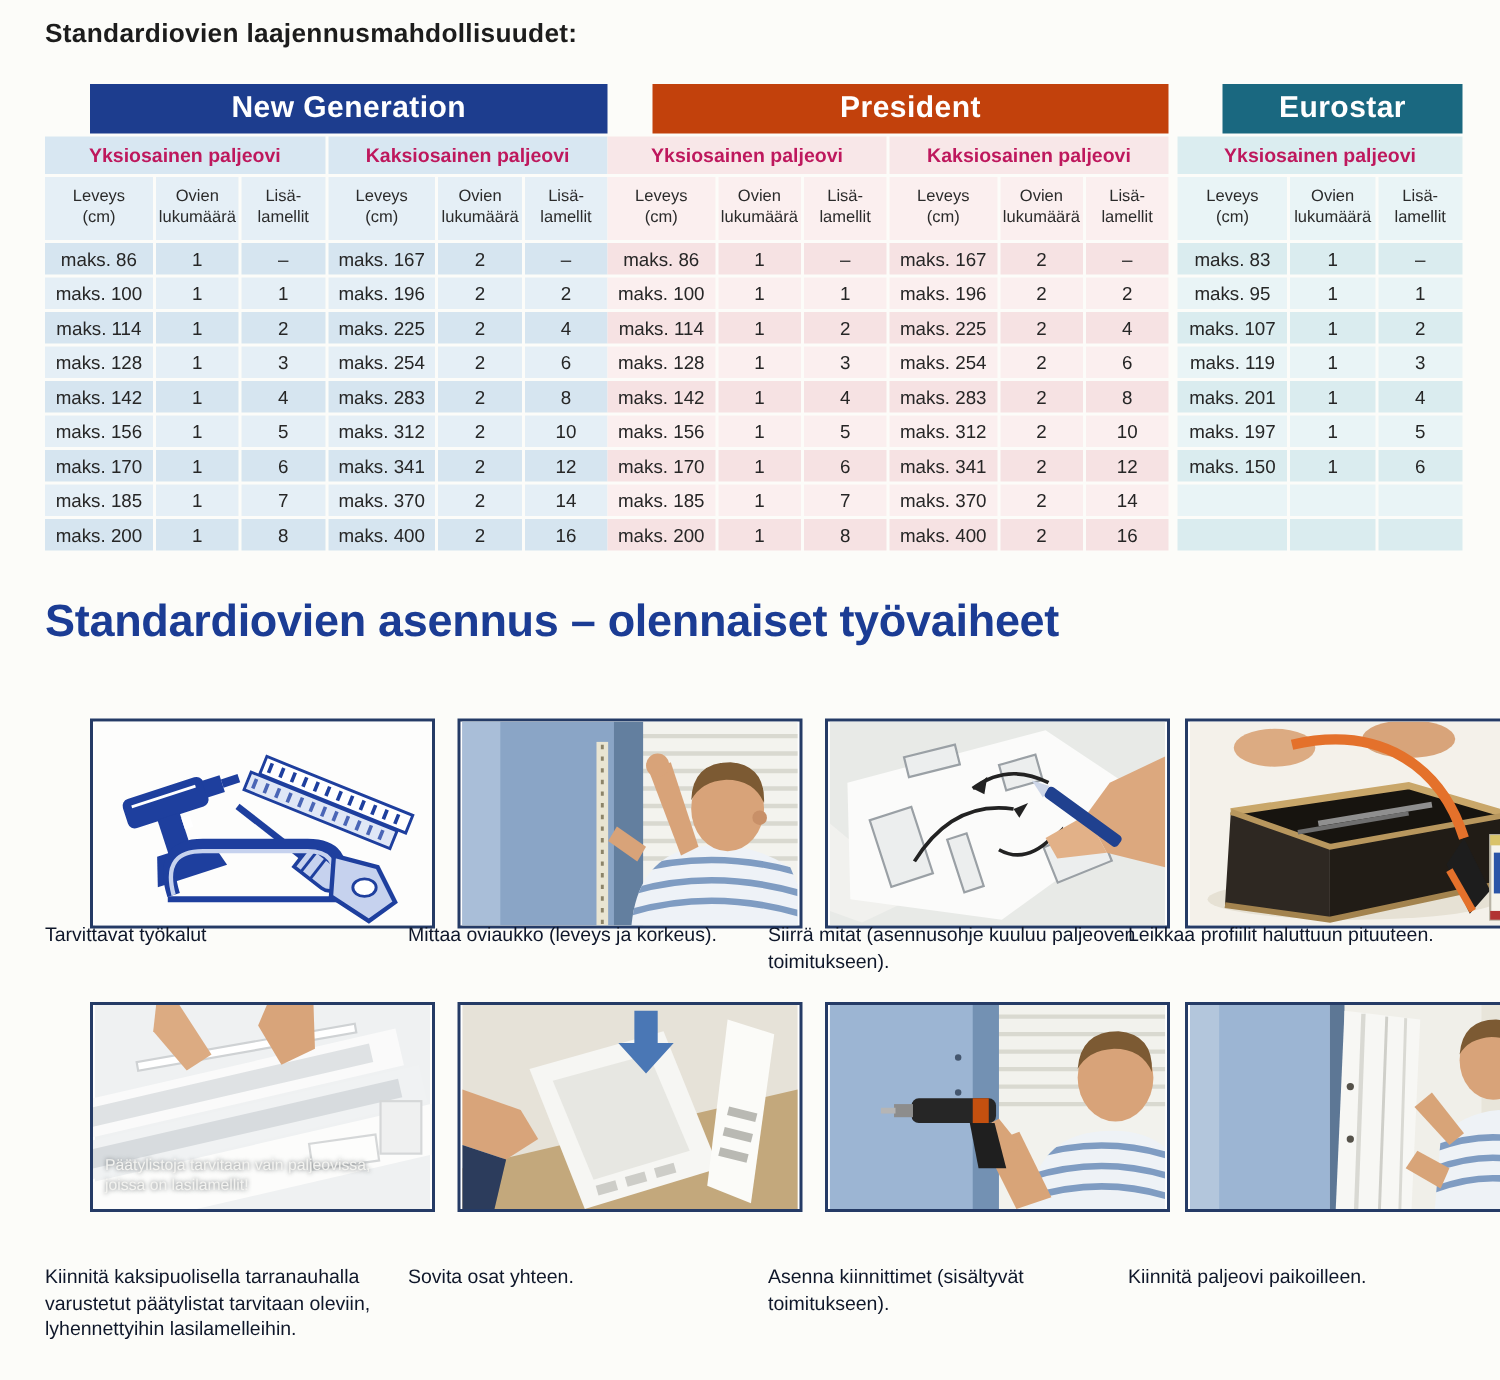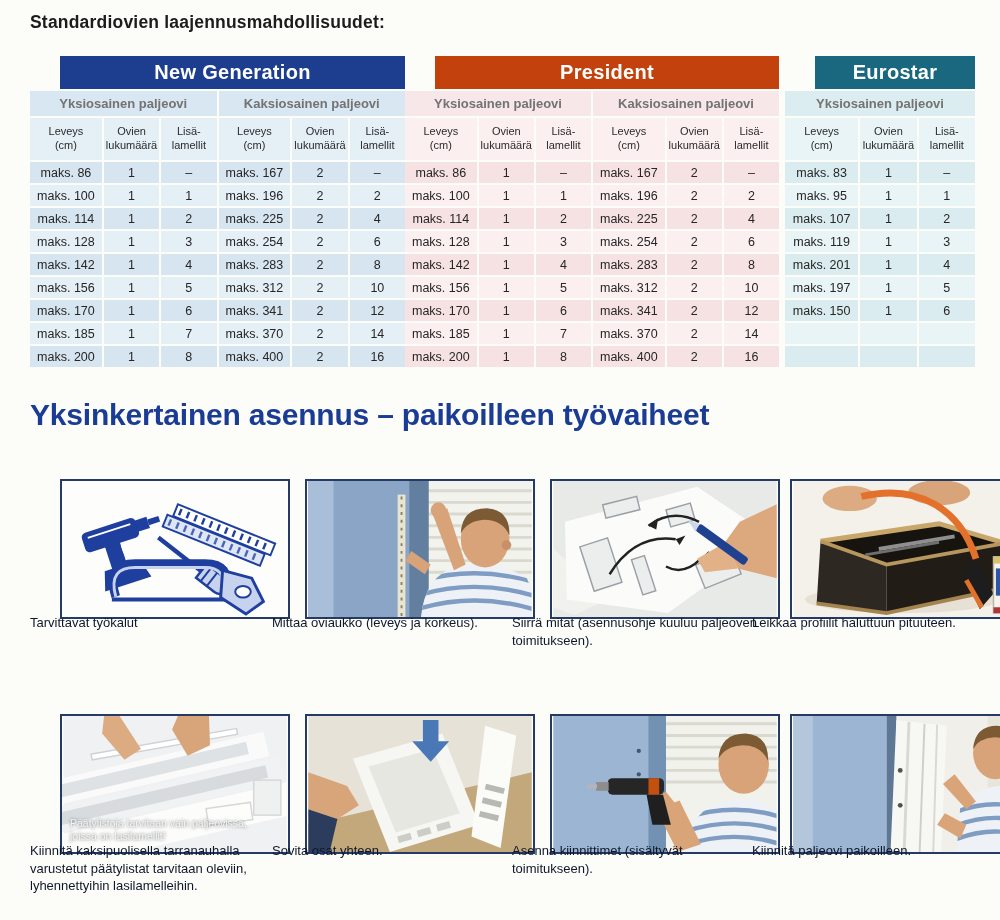--- a/index.html
+++ b/index.html
@@ -20,42 +20,42 @@
   .g1{width:374px;}
   .g2{width:190px;margin-left:6px;}
   .thead{
     height:33px;display:flex;align-items:center;justify-content:center;
     color:#fff;font-weight:bold;font-size:20px;margin-bottom:2px;letter-spacing:.3px;margin-left:30px;
   }
   .tbody{display:flex;gap:2px;flex:1;}
   .subtbl{flex:1;display:flex;flex-direction:column;}
   .subhead{
     height:25px;margin-bottom:2px;display:flex;align-items:center;justify-content:center;
-    font-weight:bold;font-size:13px;color:#737373;
+    font-weight:bold;font-size:13px;color:#be185d;
   }
   .grid{display:grid;grid-template-columns:1.3fr 1fr 1fr;gap:2px;}
   .colhead{
     height:42px;display:flex;flex-direction:column;align-items:center;justify-content:center;
     font-size:11px;color:#2b2b2b;line-height:1.25;text-align:center;
   }
   .cell{
     height:21px;display:flex;align-items:center;justify-content:center;
     font-size:12.5px;color:#262626;
   }
   
   .h2{
     position:absolute;left:30px;top:398px;margin:0;
     font-size:30px;font-weight:bold;color:#1b3c94;letter-spacing:-.2px;
   }
   .fig{
     position:absolute;width:230px;height:140px;border:2px solid #253b66;
     background:#fff;overflow:hidden;box-sizing:border-box;
   }
   .fig svg{display:block;width:100%;height:100%;}
-  .r1{top:463px;} .r2{top:698px;}
+  .r1{top:463px;} .r2{top:652px;}
   .c1{left:20px;} .c2{left:265px;} .c3{left:510px;} .c4{left:750px;width:235px;}
   .cap{
     position:absolute;width:248px;font-size:13px;line-height:1.35;color:#0f172a;
   }
   .capr1{top:614px;} .capr2{top:842px;}
   .capc1{left:30px;} .capc2{left:272px;} .capc3{left:512px;} .capc4{left:752px;}
   .overlay-note{
     position:absolute;left:8px;bottom:8px;width:200px;
     font-size:10.5px;line-height:1.3;color:#f3f3f0;
     text-shadow:0 0 3px rgba(90,95,100,.9);
@@ -297,21 +297,21 @@
             <div class="cell" style="background: rgb(233, 244, 246);"></div>
             <div class="cell" style="background: rgb(218, 236, 239);"></div>
             <div class="cell" style="background: rgb(218, 236, 239);"></div>
             <div class="cell" style="background: rgb(218, 236, 239);"></div>
           </div>
         </div>
       </div>
     </section>
 </div>
 
-<h2 class="h2">Yksinkertainen asennus – paikoilleen työvaiheet</h2>
+<h2 class="h2">Standardiovien asennus – olennaiset työvaiheet</h2>
 
 <figure class="fig r1 c1">
   <svg viewBox="0 0 230 140">
     <rect width="230" height="140" fill="#fdfdfc"></rect>
 
     <g transform="translate(118,24) rotate(22)">
       <rect x="0" y="0" width="108" height="13" fill="#ffffff" stroke="#1e3f9e" stroke-width="2"></rect>
       <line x1="4" y1="6.5" x2="104" y2="6.5" stroke="#1e3f9e" stroke-width="7" stroke-dasharray="2.5 6"></line>
       <rect x="-6" y="14" width="108" height="13" fill="#dfe7f6" stroke="#1e3f9e" stroke-width="2"></rect>
       <line x1="-2" y1="20.5" x2="98" y2="20.5" stroke="#4a66b6" stroke-width="7" stroke-dasharray="2.5 6"></line>

